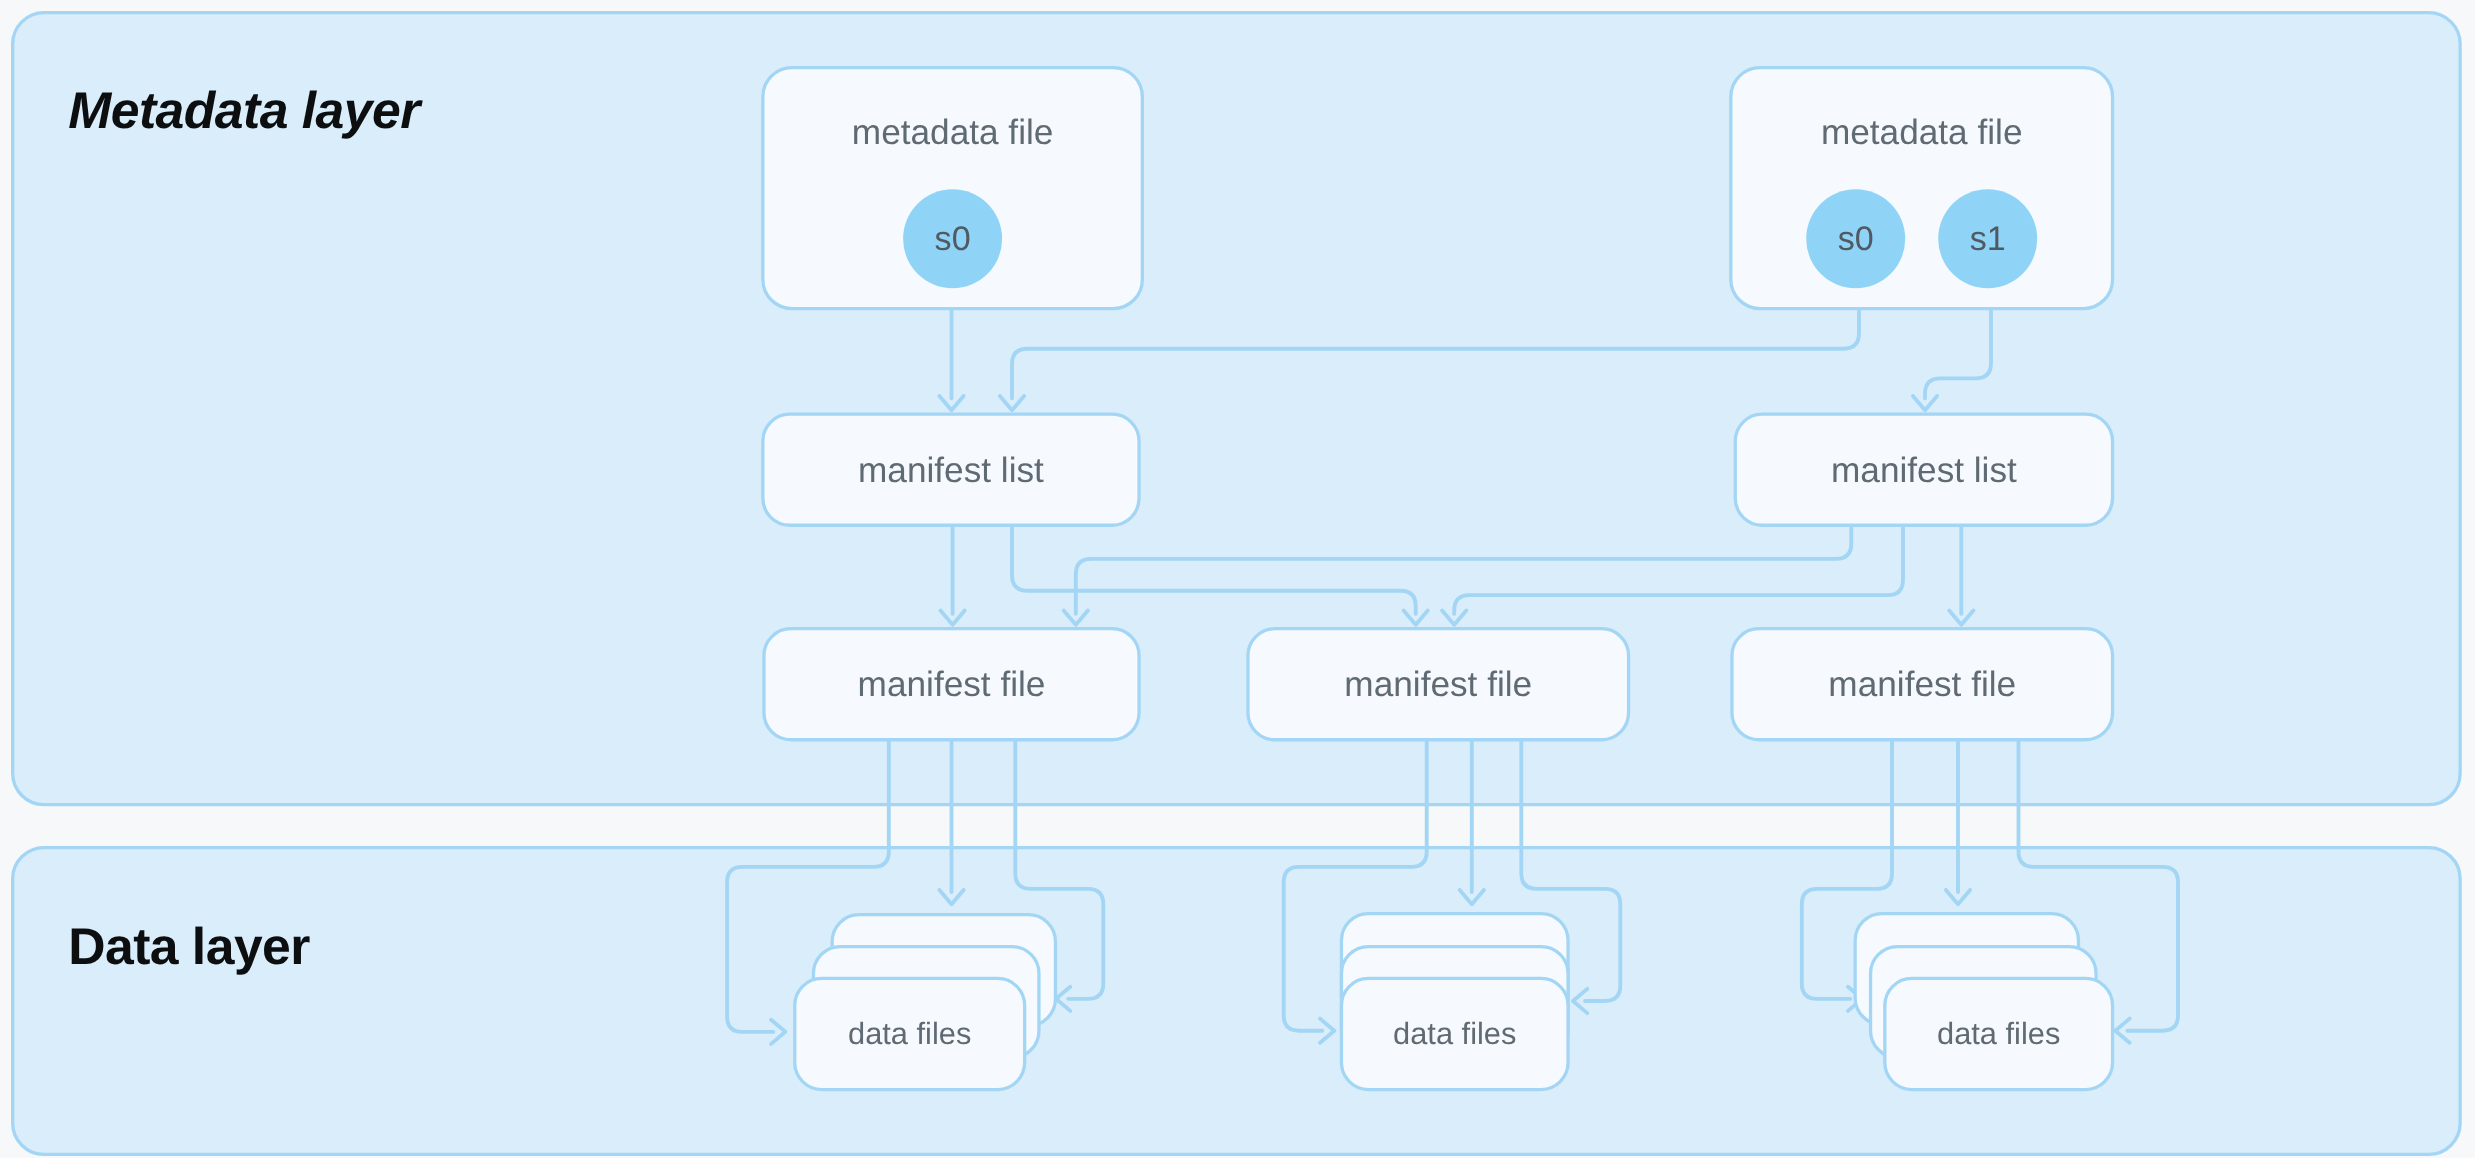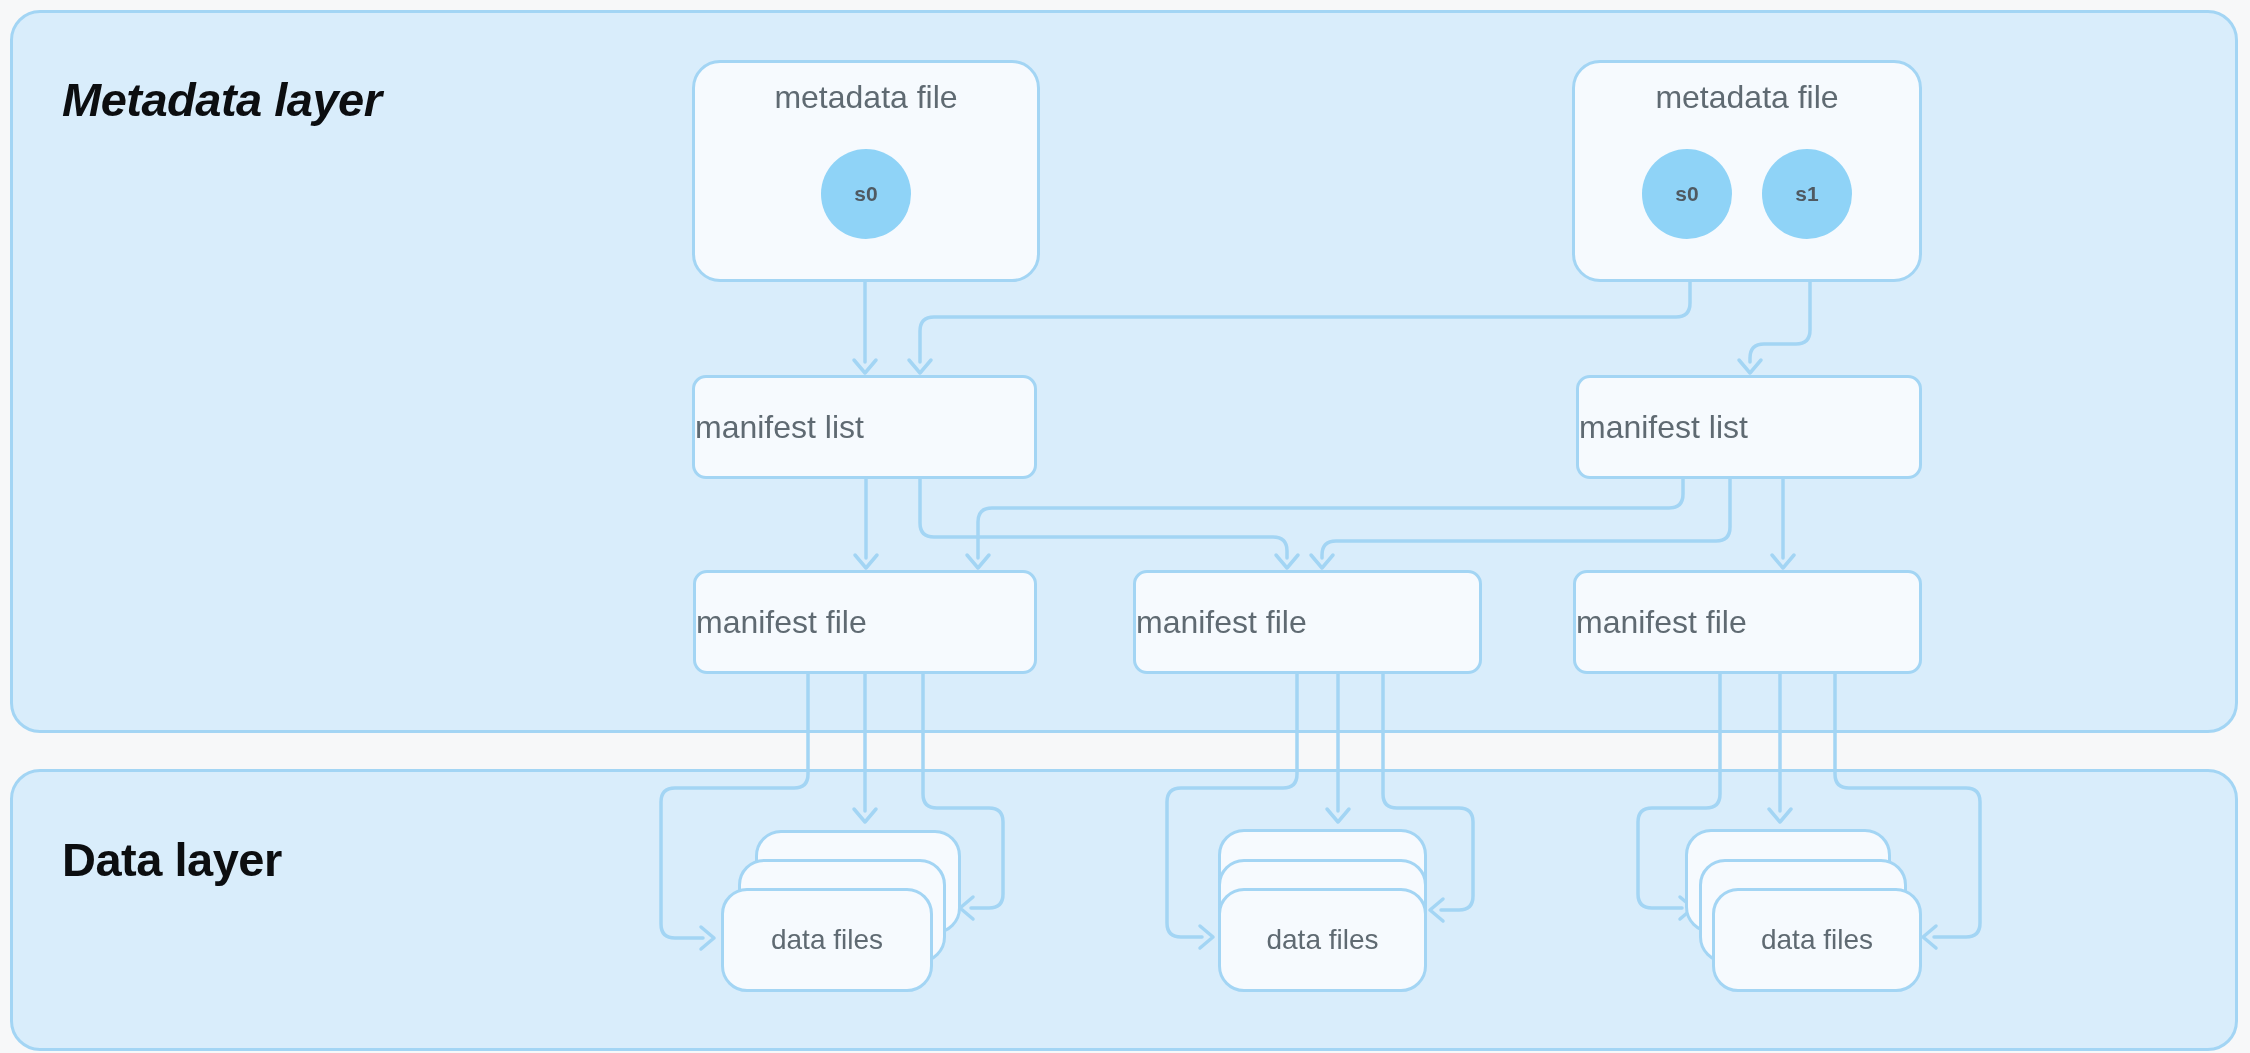--- a/index.html
+++ b/index.html
@@ -23,33 +23,33 @@
     position:absolute;background:var(--panel-fill);
     border:3px solid var(--stroke);border-radius:30px;z-index:0;
   }
   .layer-title{
     position:absolute;z-index:3;color:var(--title-text);
     font-size:47px;font-weight:700;letter-spacing:-0.5px;
   }
   #wires{position:absolute;left:0;top:0;z-index:1;}
   .node{
     position:absolute;z-index:2;background:var(--node-fill);
-    border:3px solid var(--stroke);border-radius:14px;
+    border:3px solid var(--stroke);border-radius:26px;
     color:var(--node-text);font-size:32px;
-    display:flex;align-items:center;
+    display:flex;align-items:center;justify-content:center;
   }
   .metadata-box{
     flex-direction:column;justify-content:flex-start;border-radius:28px;
   }
-  .metadata-box .node-label{margin-top:14px;line-height:40px;}
+  .metadata-box .node-label{margin-top:37px;line-height:40px;}
   .circle-row{display:flex;gap:30px;margin-top:32px;}
   .snapshot-circle{
     width:90px;height:90px;border-radius:50%;background:var(--circle-fill);
-    color:var(--circle-text);font-size:21px;
-    display:flex;align-items:center;justify-content:center;font-weight:bold;
+    color:var(--circle-text);font-size:31px;
+    display:flex;align-items:center;justify-content:center;
   }
   .card{
     position:absolute;z-index:2;background:var(--node-fill);
     border:3px solid var(--stroke);border-radius:26px;
     color:var(--node-text);font-size:28px;
     display:flex;align-items:center;justify-content:center;
   }
 </style>
 </head>
 <body>

